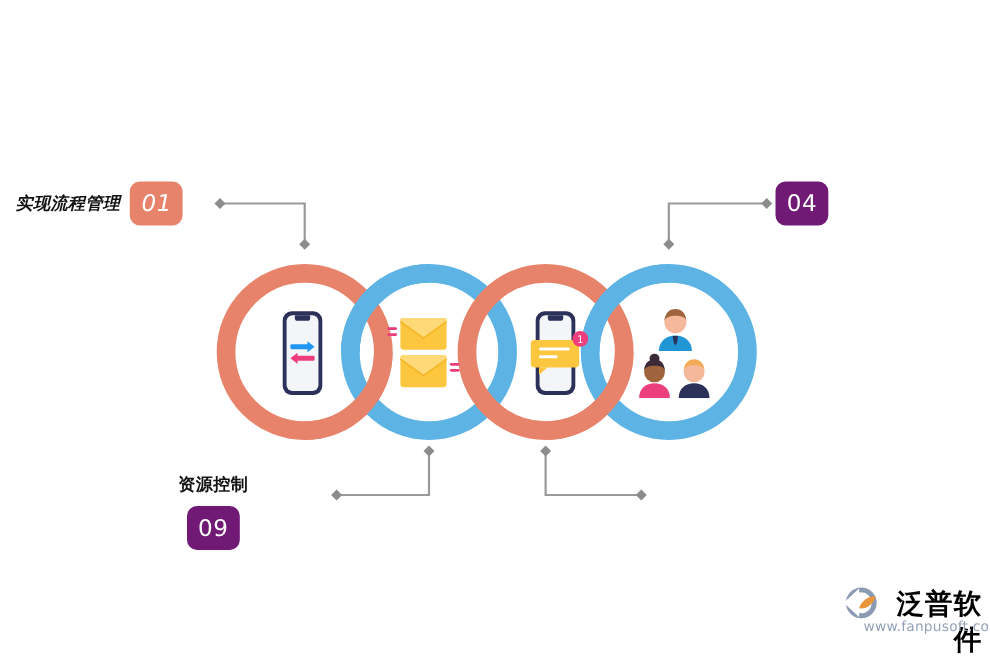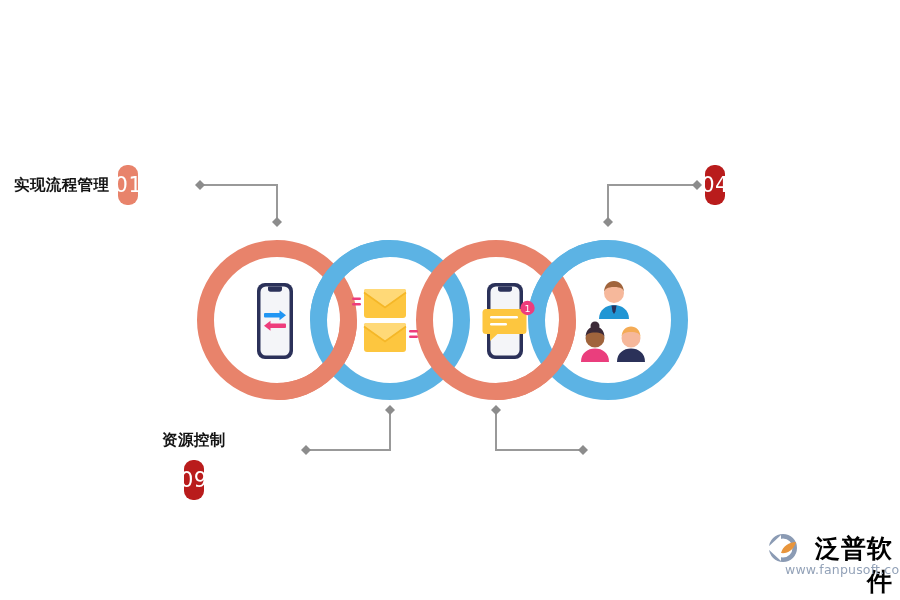--- a/index.html
+++ b/index.html
@@ -31,28 +31,28 @@
     position:absolute;
     width:160px;height:160px;
     border-radius:50%;
     box-sizing:border-box;
     border-width:17px;border-style:solid;
   }
 
   
   .label-group{position:absolute;display:flex;align-items:center;gap:9px;}
   .badge{
-    width:20px;height:40px;border-radius:9px;
+    width:48px;height:40px;border-radius:9px;
     display:flex;align-items:center;justify-content:center;
     color:#ffffff;font-size:21px;letter-spacing:.5px;
     font-family:"DejaVu Sans","Liberation Sans",sans-serif;
     text-align:center;
   }
   .badge.coral{background:#e8836b;}
-  .badge.blue{background:#b91c1c;}
+  .badge.blue{background:#701a75;}
   .cap{
     font-size:15.5px;font-weight:bold;color:#131313;white-space:nowrap;
     font-family:"DejaVu Sans","Liberation Sans",sans-serif;
     letter-spacing:.4px;
   }
 
   
   .icon-art{position:absolute;}
 
   
@@ -193,21 +193,21 @@
       <circle cx="23" cy="50" r="4.5" fill="#3c2a38"></circle>
     </g>
 
     <g>
       <path d="M45 86 c0 -9 6.5 -13.5 14 -13.5 s14 4.5 14 13.5 z" fill="#2b3159"></path>
       <circle cx="59" cy="62" r="9.5" fill="#f6b89b"></circle>
       <path d="M49.5 62 c0 -8 4.5 -11.5 9.5 -11.5 s9.5 3.5 9.5 11.5 c0 -4.5 -4 -6 -9.5 -6 c-5.5 0 -9.5 1.5 -9.5 6 z" fill="#f4ab55"></path>
     </g>
   </svg>
 
-  <div class="label-group" style="left:14px;top:165px;">
+  <div class="label-group" style="left:14px;top:165px;font-style:italic;">
     <span class="cap">实现流程管理</span>
     <span class="badge coral">01</span>
   </div>
 
   <div class="label-group" style="left:705px;top:165px;">
     <span class="badge blue">04</span>
   </div>
 
   <div class="label-group" style="left:162px;top:430px;flex-direction:column;">
     <span class="cap">资源控制</span>

